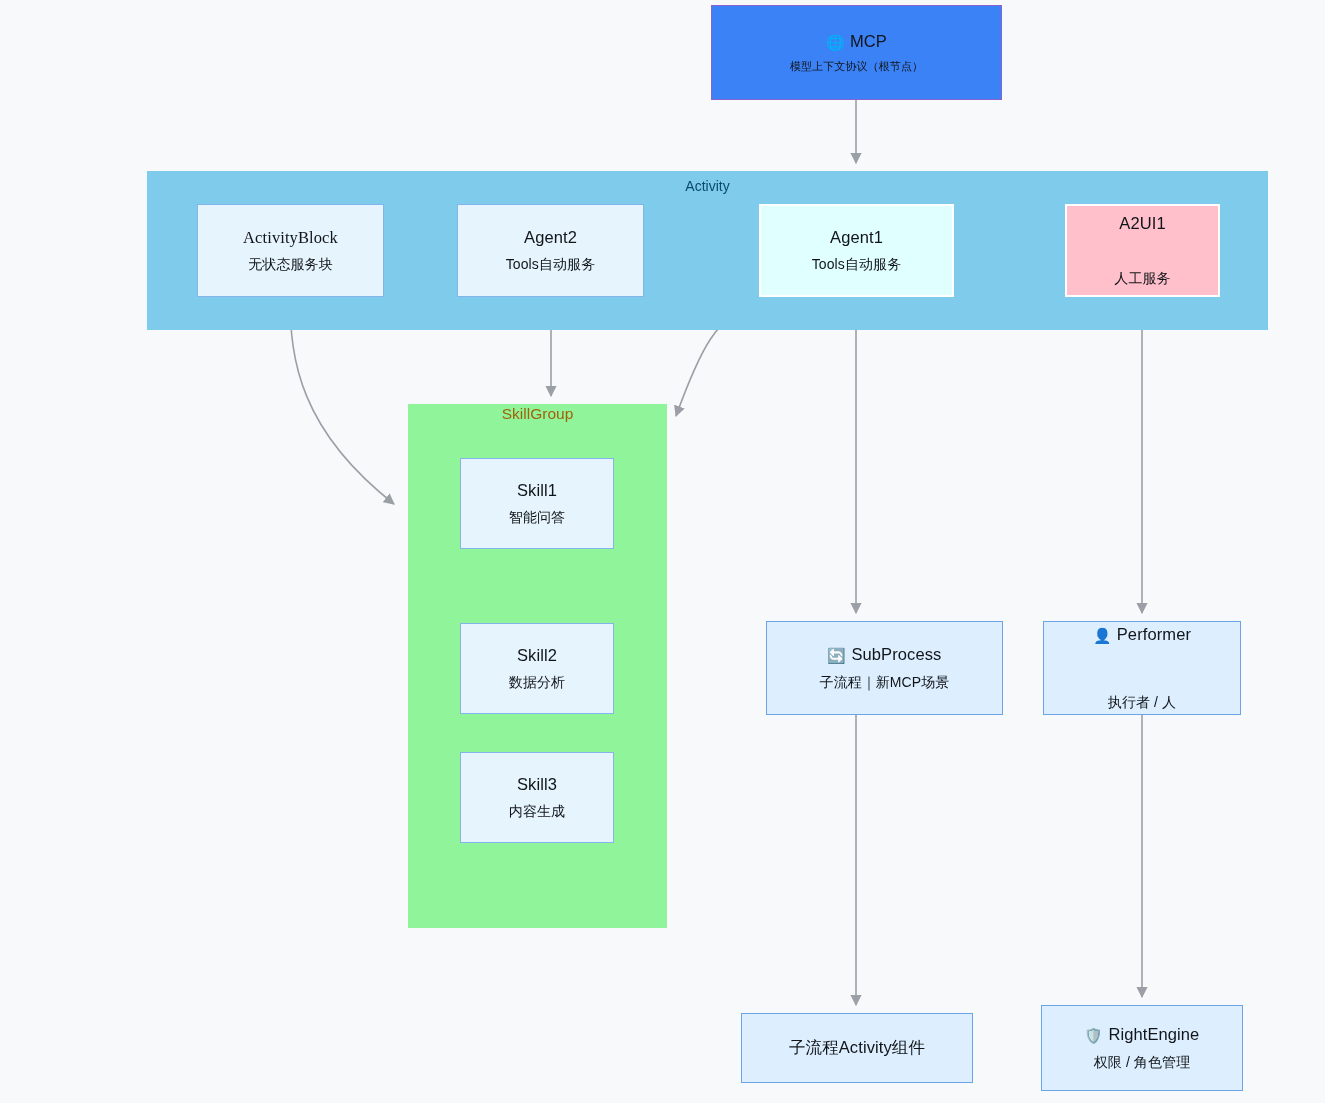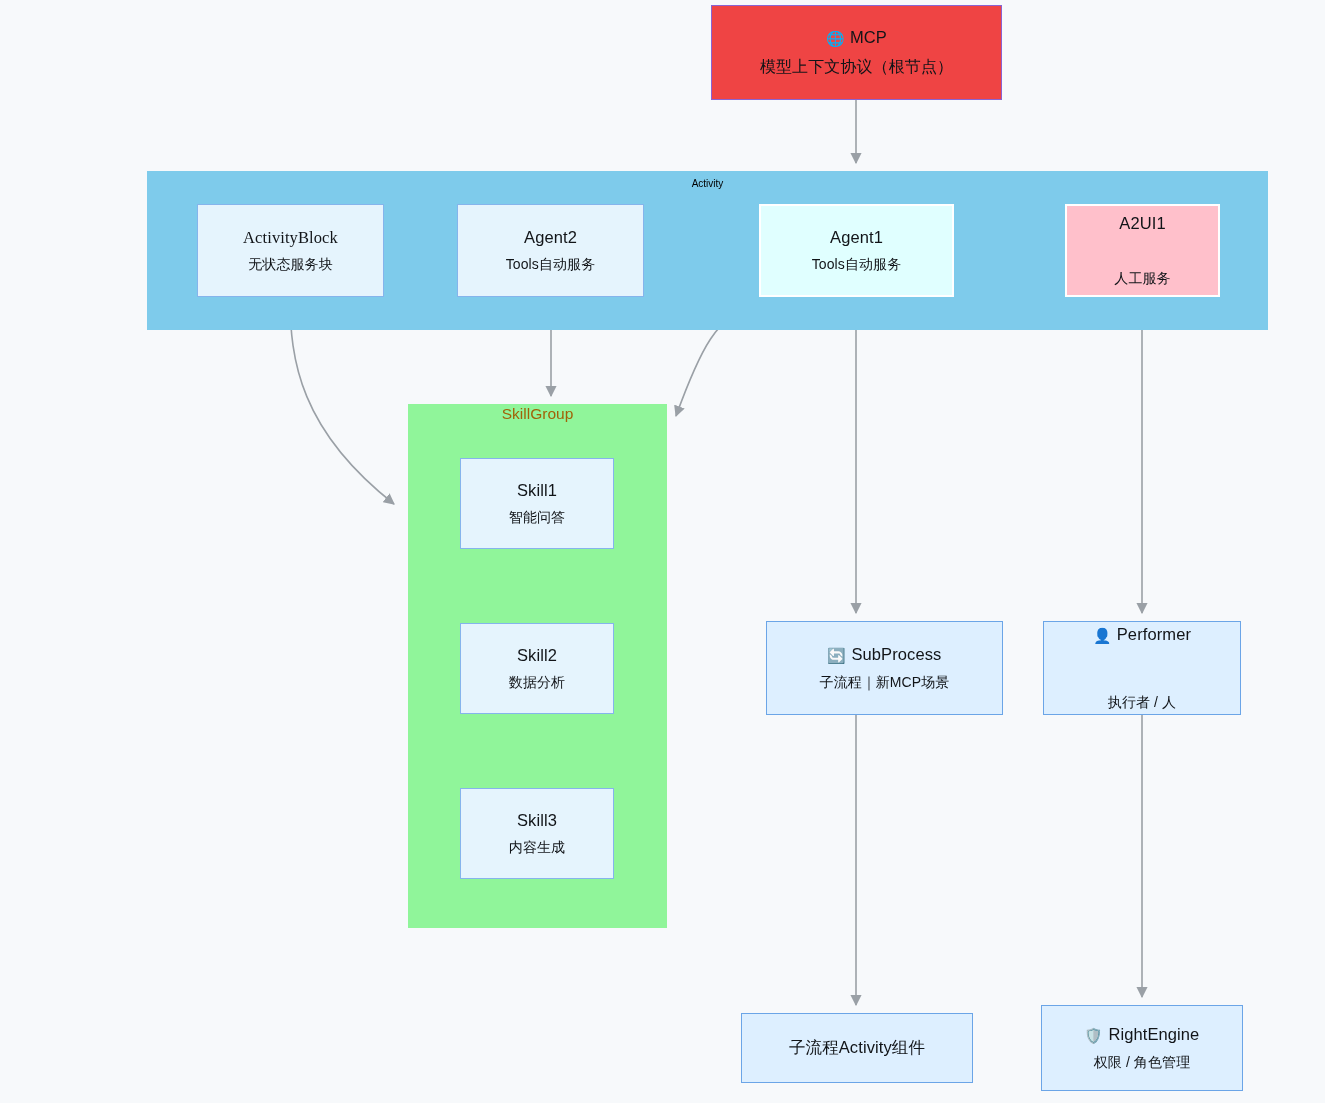--- a/index.html
+++ b/index.html
@@ -56,41 +56,41 @@
     font-family: "DejaVu Sans", sans-serif;
     font-size: 15px;
     margin-right: 5px;
     vertical-align: -1px;
   }
 
   
   #node-mcp {
     left: 711px; top: 5px;
     width: 291px; height: 95px;
-    background: #ef4444;
+    background: #3b82f6;
     border: 1px solid #8a63d2;
   }
   #node-mcp .ln-1 { font-size: 16.5px; }
-  #node-mcp .ln-2 { font-size: 16px; }
+  #node-mcp .ln-2 { font-size: 11px; }
 
   
   #group-activity {
     position: absolute;
     left: 147px; top: 171px;
     width: 1121px; height: 159px;
     background: #7ecbeb;
     box-sizing: border-box;
   }
   #group-activity-label {
     position: absolute;
     left: 0; top: 7px;
     width: 100%;
     text-align: center;
-    font-size: 10px;
-    color: #000000;
+    font-size: 14px;
+    color: #0c4a6e;
   }
 
   
   #node-activityblock {
     left: 197px; top: 204px;
     width: 187px; height: 93px;
     background: #e5f4fd;
     border: 1px solid #85b4ec;
     font-family: Liberation Serif, serif;
   }
@@ -131,21 +131,21 @@
     color: #a16207;
   }
   .skill-node {
     left: 460px;
     width: 154px; height: 91px;
     background: #e5f4fd;
     border: 1px solid #85b4ec;
   }
   #node-skill1 { top: 458px; }
   #node-skill2 { top: 623px; }
-  #node-skill3 { top: 788px; }
+  #node-skill3 { top: 752px; }
 
   
   #node-subprocess {
     left: 738px; top: 621px;
     width: 237px; height: 94px;
     background: #ddefff;
     border: 1px solid #6ba5e7;
     margin-left: 28px;
   }
   #node-performer {

